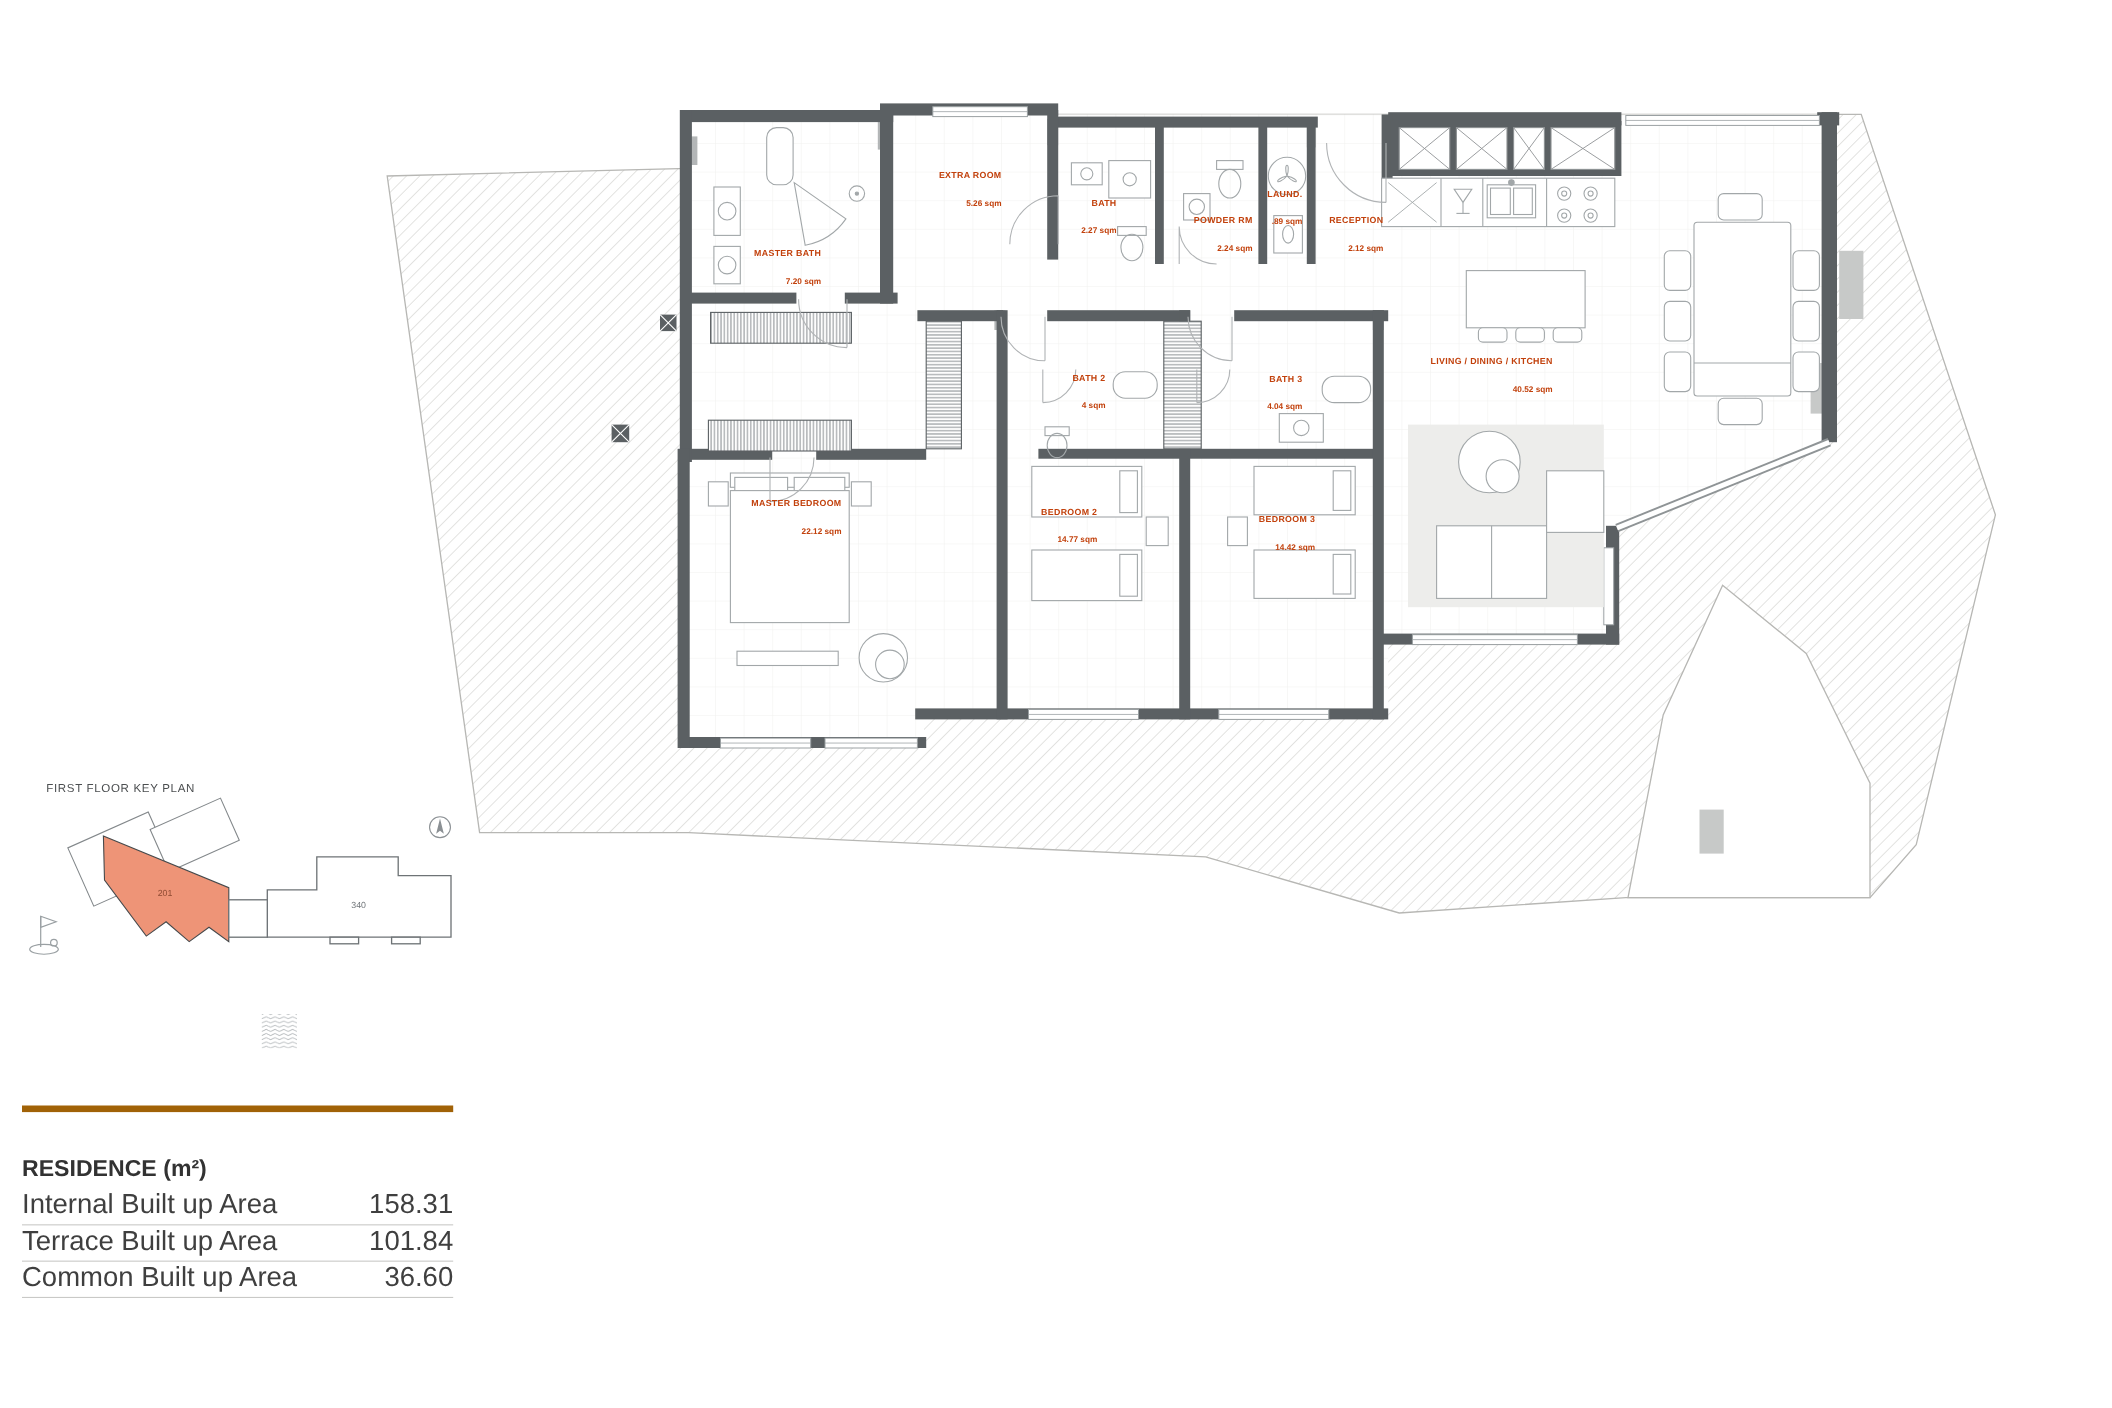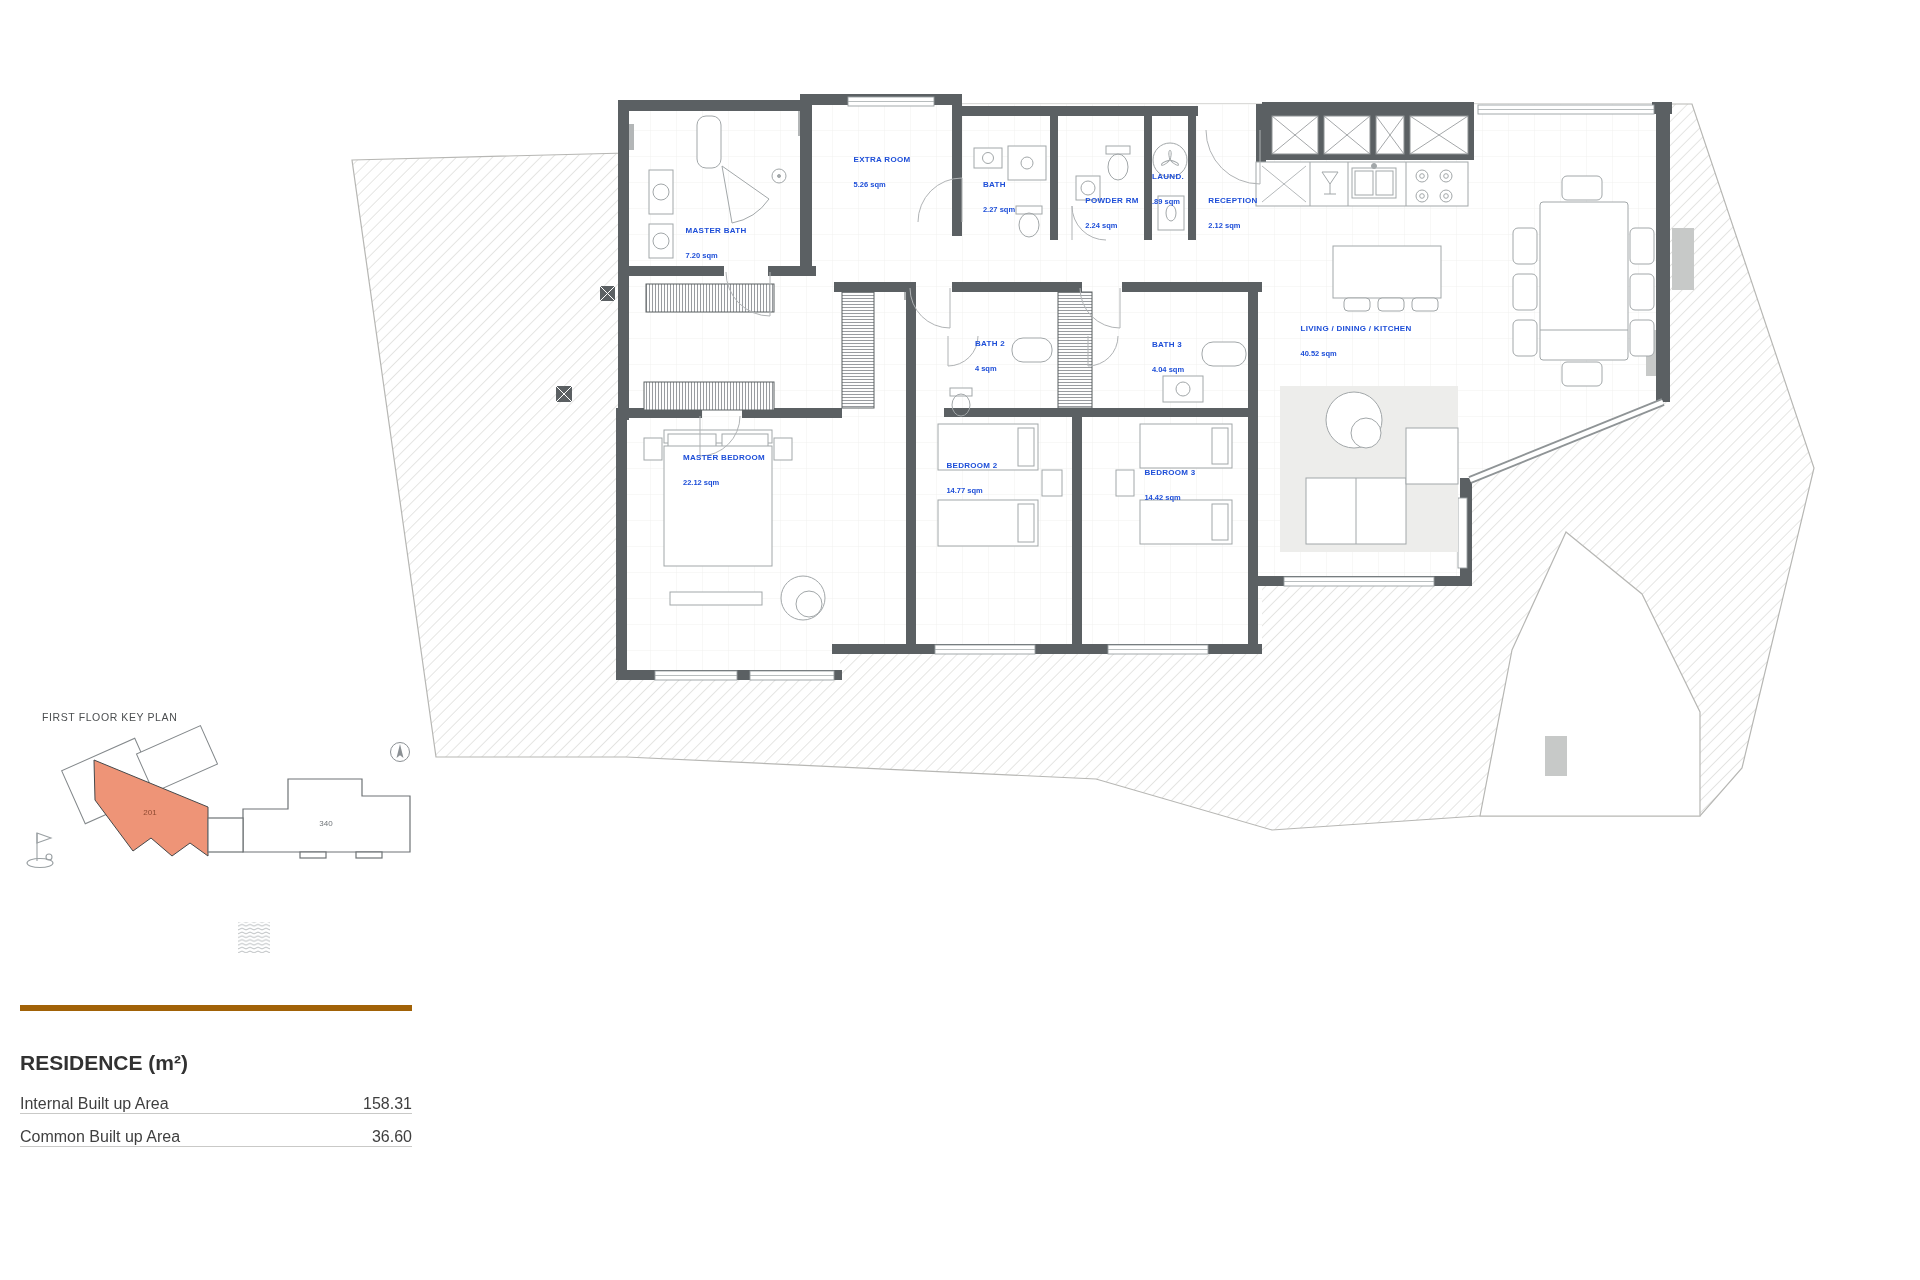--- a/index.html
+++ b/index.html
@@ -1,34 +1,34 @@
 <!DOCTYPE html>
 <html><head>
 <meta charset="utf-8">
 <style>
   html,body{margin:0;padding:0;background:#fff;}
   body{width:1920px;height:1280px;position:relative;overflow:hidden;
        font-family:"Liberation Sans", sans-serif;}
   #stage{position:absolute;left:0;top:0;width:1920px;height:1280px;}
   svg.planlayer{position:absolute;left:0;top:0;}
-  .rlabel{position:absolute;transform:translate(-50%,-50%);text-align:left;
-          color:#1d4ed8;white-space:nowrap;pointer-events:none;}
+  .rlabel{position:absolute;transform:translate(-50%,-50%);text-align:right;
+          color:#c2410c;white-space:nowrap;pointer-events:none;}
   .rlabel .rn{font-size:8px;font-weight:700;letter-spacing:.3px;}
   .rlabel .ra{font-size:7.5px;font-weight:600;margin-top:16px;}
   .keyplan-title{position:absolute;left:20px;top:711px;font-size:10.5px;
           letter-spacing:.6px;color:#4b4e50;margin-left:22px;}
   .ulabel{position:absolute;transform:translate(-50%,-50%);font-size:8px;}
   .ulabel.u201{color:#8f4a32;}
   .ulabel.u202{color:#6f7478;}
   .area-table{position:absolute;left:20px;top:1005px;width:392px;
           border-top:6px solid #a16207;color:#3d3d3d;}
   .tbl-title{margin-top:40px;font-size:21px;font-weight:700;color:#323232;
           margin-bottom:6px;}
-  .tbl-row{display:flex;justify-content:space-between;align-items:flex-end;
-          font-size:16px;height:32px;border-bottom:1px solid #c9c9c7;}
+  .tbl-row{display:flex;justify-content:space-between;align-items:flex-start;
+          font-size:25px;height:32px;border-bottom:1px solid #c9c9c7;}
   .tbl-label{color:#3f3f3f;}
   .tbl-value{color:#3f3f3f;}
 </style>
 </head>
 <body>
 
 <div id="stage">
 
 <svg class="planlayer" width="1920" height="1280" viewBox="0 0 1920 1280">
   <defs>
@@ -373,18 +373,22 @@
 <div class="ulabel u201" style="left:150px;top:812px">201</div>
 <div class="ulabel u202" style="left:326px;top:823px">340</div>
 
 <div class="area-table">
   <div class="tbl-title">RESIDENCE (m²)</div>
   <div class="tbl-row">
     <span class="tbl-label">Internal Built up Area</span>
     <span class="tbl-value">158.31</span>
   </div>
   <div class="tbl-row">
+    <span class="tbl-label">Terrace Built up Area</span>
+    <span class="tbl-value">101.84</span>
+  </div>
+  <div class="tbl-row">
     <span class="tbl-label">Common Built up Area</span>
     <span class="tbl-value">36.60</span>
   </div>
 </div>
 
 </div>
 
 </body></html>

